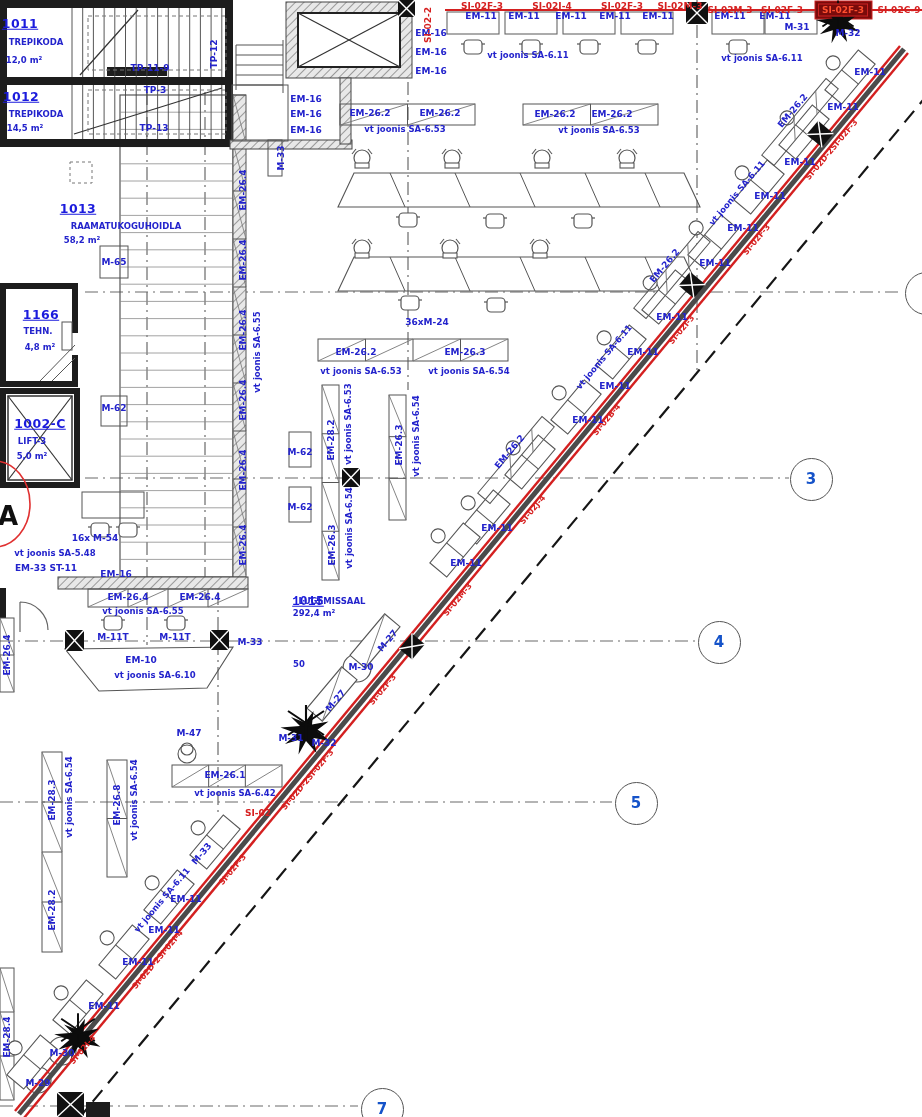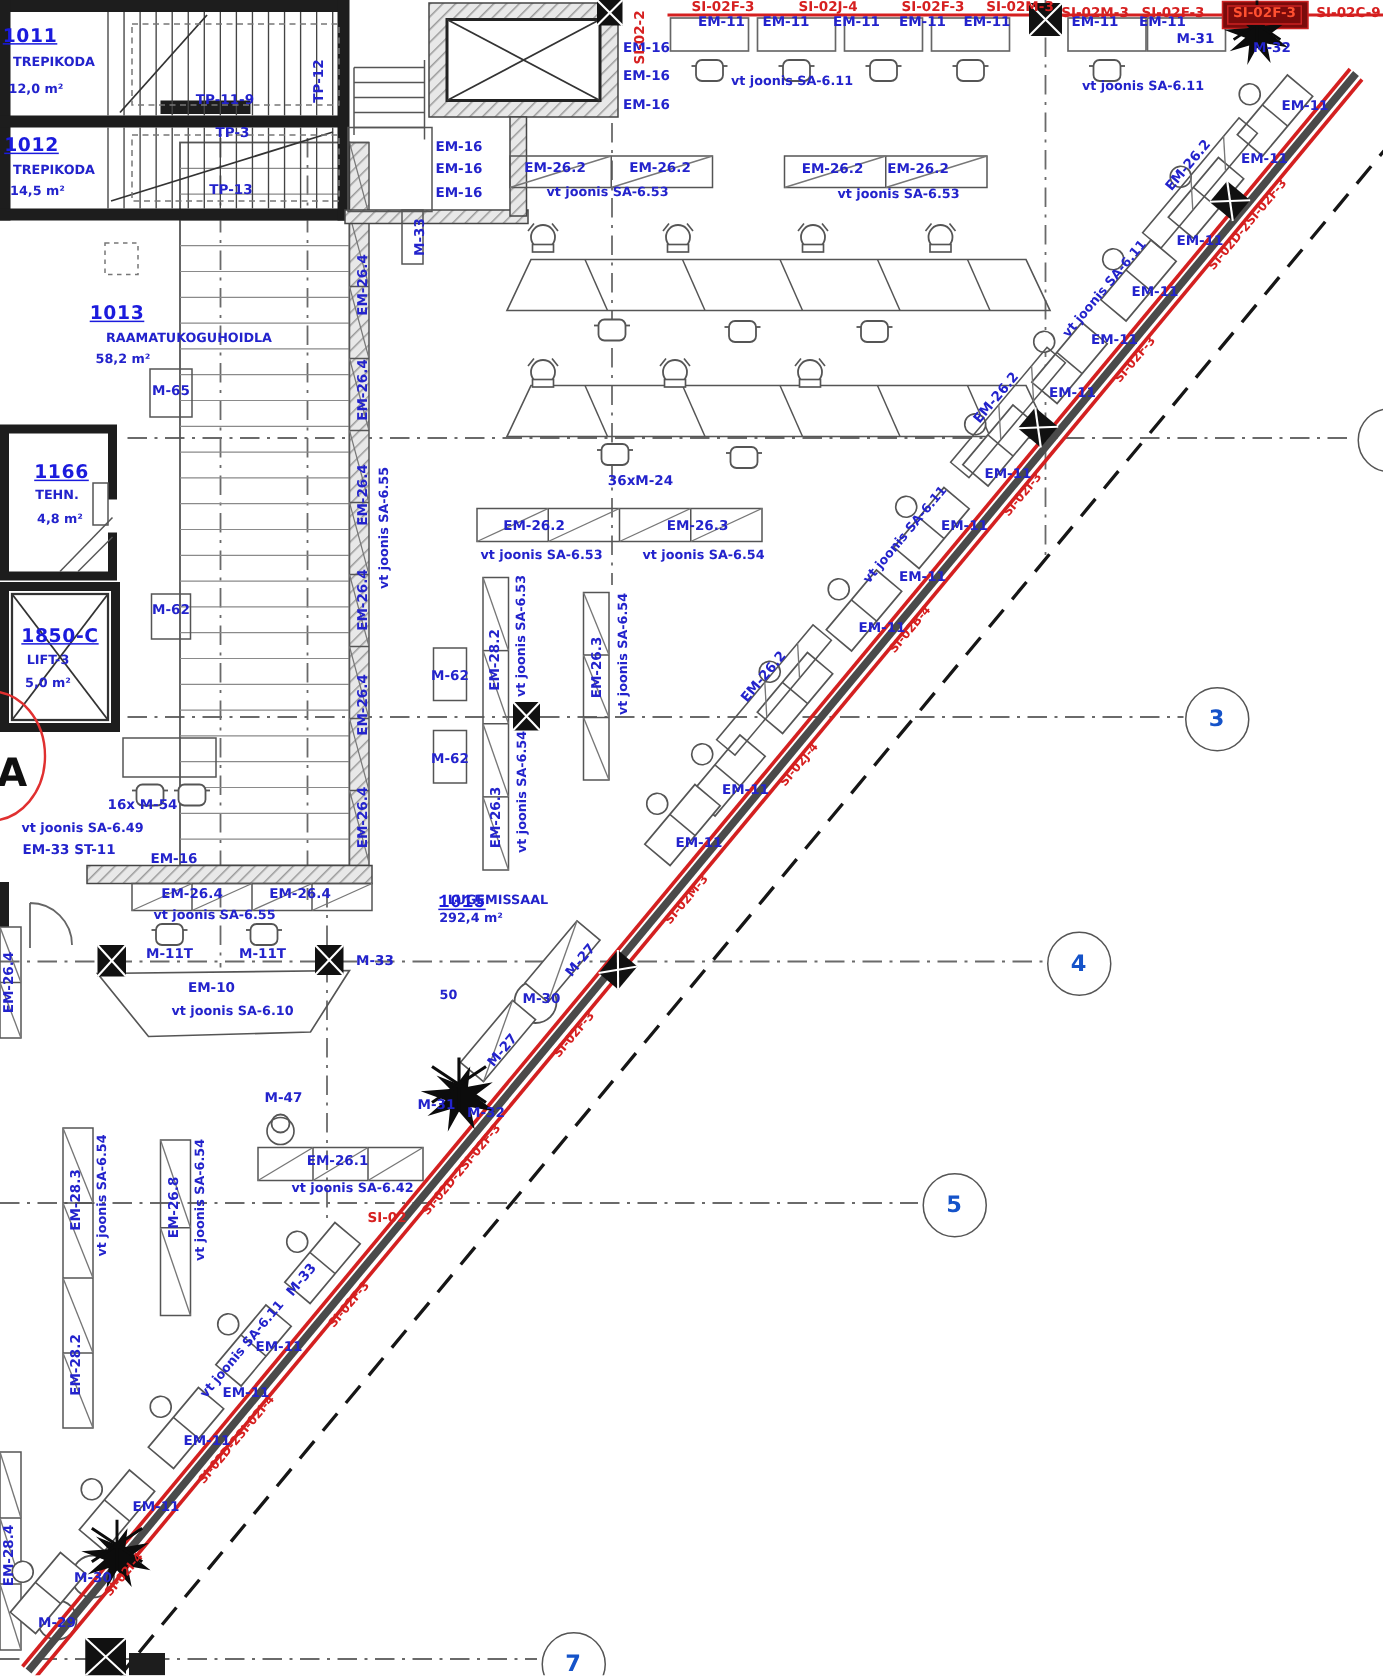--- a/index.html
+++ b/index.html
@@ -504,37 +504,37 @@
       <span class="lbl" style="left: 150px; top: 68px; transform: translate(-50%, -50%) rotate(0deg);">TP-11-9</span>
       <span class="lbl" style="left: 155px; top: 90px; transform: translate(-50%, -50%) rotate(0deg);">TP-3</span>
       <span class="lbl" style="left: 154px; top: 128px; transform: translate(-50%, -50%) rotate(0deg);">TP-13</span>
       <span class="lbl" style="left: 214px; top: 54px; transform: translate(-50%, -50%) rotate(-90deg);">TP-12</span>
       <span class="lbl num" style="left: 78px; top: 209px; transform: translate(-50%, -50%) rotate(0deg);">1013</span>
       <span class="lbl name" style="left: 126px; top: 226px; transform: translate(-50%, -50%) rotate(0deg);">RAAMATUKOGUHOIDLA</span>
       <span class="lbl name" style="left: 82px; top: 240px; transform: translate(-50%, -50%) rotate(0deg);">58,2 m²</span>
       <span class="lbl num" style="left: 41px; top: 315px; transform: translate(-50%, -50%) rotate(0deg);">1166</span>
       <span class="lbl name" style="left: 38px; top: 331px; transform: translate(-50%, -50%) rotate(0deg);">TEHN.</span>
       <span class="lbl name" style="left: 40px; top: 347px; transform: translate(-50%, -50%) rotate(0deg);">4,8 m²</span>
-      <span class="lbl num" style="left: 40px; top: 424px; transform: translate(-50%, -50%) rotate(0deg);">1850-C</span>
+      <span class="lbl num" style="left: 40px; top: 424px; transform: translate(-50%, -50%) rotate(0deg);">1002-C</span>
       <span class="lbl name" style="left: 32px; top: 441px; transform: translate(-50%, -50%) rotate(0deg);">LIFT-3</span>
       <span class="lbl name" style="left: 32px; top: 456px; transform: translate(-50%, -50%) rotate(0deg);">5,0 m²</span>
       <span class="lbl big" style="left: 8px; top: 516px; transform: translate(-50%, -50%) rotate(0deg);">A</span>
       <span class="lbl num" style="left: 308px; top: 602px; transform: translate(-50%, -50%) rotate(0deg); font-family: Liberation Mono, monospace;">1015</span>
       <span class="lbl name" style="left: 332px; top: 601px; transform: translate(-50%, -50%) rotate(0deg); text-align: center;">LUGEMISSAAL</span>
       <span class="lbl name" style="left: 314px; top: 613px; transform: translate(-50%, -50%) rotate(0deg);">292,4 m²</span>
       <span class="lbl name" style="left: 299px; top: 664px; transform: translate(-50%, -50%) rotate(0deg);">50</span>
       <span class="lbl" style="left: 431px; top: 33px; transform: translate(-50%, -50%) rotate(0deg);">EM-16</span>
       <span class="lbl" style="left: 431px; top: 52px; transform: translate(-50%, -50%) rotate(0deg);">EM-16</span>
       <span class="lbl" style="left: 431px; top: 71px; transform: translate(-50%, -50%) rotate(0deg);">EM-16</span>
       <span class="lbl" style="left: 306px; top: 99px; transform: translate(-50%, -50%) rotate(0deg);">EM-16</span>
       <span class="lbl" style="left: 306px; top: 114px; transform: translate(-50%, -50%) rotate(0deg);">EM-16</span>
       <span class="lbl" style="left: 306px; top: 130px; transform: translate(-50%, -50%) rotate(0deg);">EM-16</span>
       <span class="lbl" style="left: 116px; top: 574px; transform: translate(-50%, -50%) rotate(0deg);">EM-16</span>
       <span class="lbl" style="left: 95px; top: 538px; transform: translate(-50%, -50%) rotate(0deg);">16x M-54</span>
-      <span class="lbl vt" style="left: 55px; top: 553px; transform: translate(-50%, -50%) rotate(0deg);">vt joonis SA-6.49</span>
+      <span class="lbl vt" style="left: 55px; top: 553px; transform: translate(-50%, -50%) rotate(0deg);">vt joonis SA-5.48</span>
       <span class="lbl" style="left: 46px; top: 568px; transform: translate(-50%, -50%) rotate(0deg);">EM-33 ST-11</span>
       <span class="lbl" style="left: 114px; top: 262px; transform: translate(-50%, -50%) rotate(0deg);">M-65</span>
       <span class="lbl" style="left: 114px; top: 408px; transform: translate(-50%, -50%) rotate(0deg);">M-62</span>
       <span class="lbl" style="left: 300px; top: 452px; transform: translate(-50%, -50%) rotate(0deg);">M-62</span>
       <span class="lbl" style="left: 300px; top: 507px; transform: translate(-50%, -50%) rotate(0deg);">M-62</span>
       <span class="lbl" style="left: 281px; top: 158px; transform: translate(-50%, -50%) rotate(-90deg);">M-33</span>
       <span class="lbl" style="left: 250px; top: 642px; transform: translate(-50%, -50%) rotate(0deg);">M-33</span>
       <span class="lbl" style="left: 202px; top: 854px; transform: translate(-50%, -50%) rotate(-50deg);">M-33</span>
       <span class="lbl" style="left: 113px; top: 637px; transform: translate(-50%, -50%) rotate(0deg);">M-11T</span>
       <span class="lbl" style="left: 175px; top: 637px; transform: translate(-50%, -50%) rotate(0deg);">M-11T</span>

